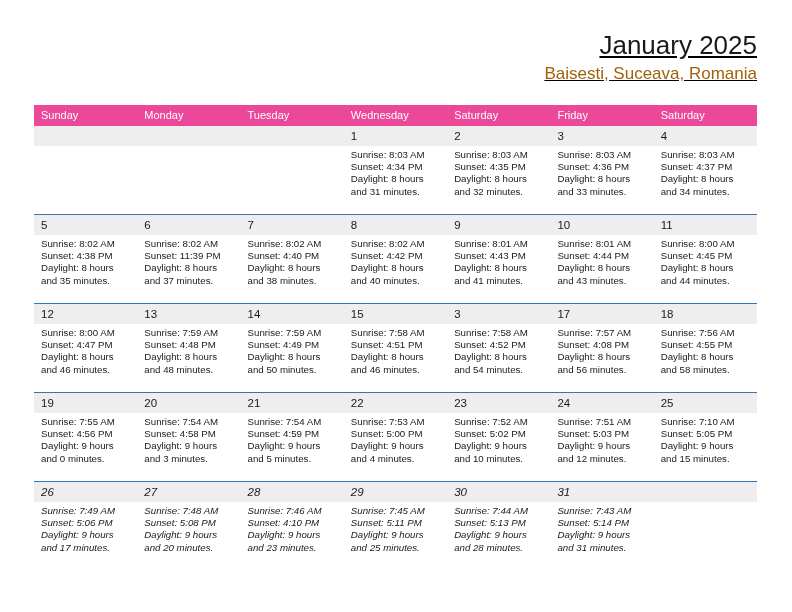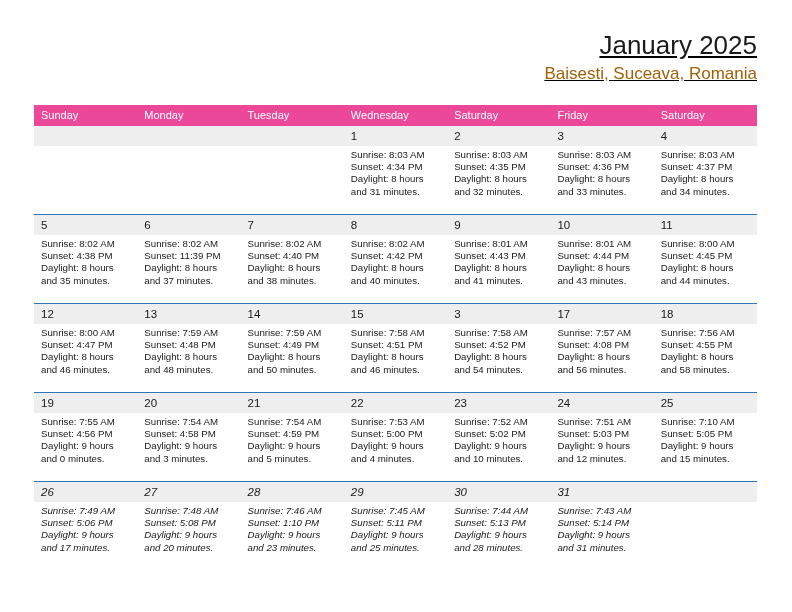--- a/index.html
+++ b/index.html
@@ -436,21 +436,21 @@
               <div>Sunrise: 7:48 AM</div>
               <div>Sunset: 5:08 PM</div>
               <div>Daylight: 9 hours</div>
               <div>and 20 minutes.</div>
             </div>
           </td>
           <td>
             <div class="daynum">28</div>
             <div class="info">
               <div>Sunrise: 7:46 AM</div>
-              <div>Sunset: 1:10 PM</div>
+              <div>Sunset: 4:10 PM</div>
               <div>Daylight: 9 hours</div>
               <div>and 23 minutes.</div>
             </div>
           </td>
           <td>
             <div class="daynum">29</div>
             <div class="info">
               <div>Sunrise: 7:45 AM</div>
               <div>Sunset: 5:11 PM</div>
               <div>Daylight: 9 hours</div>

